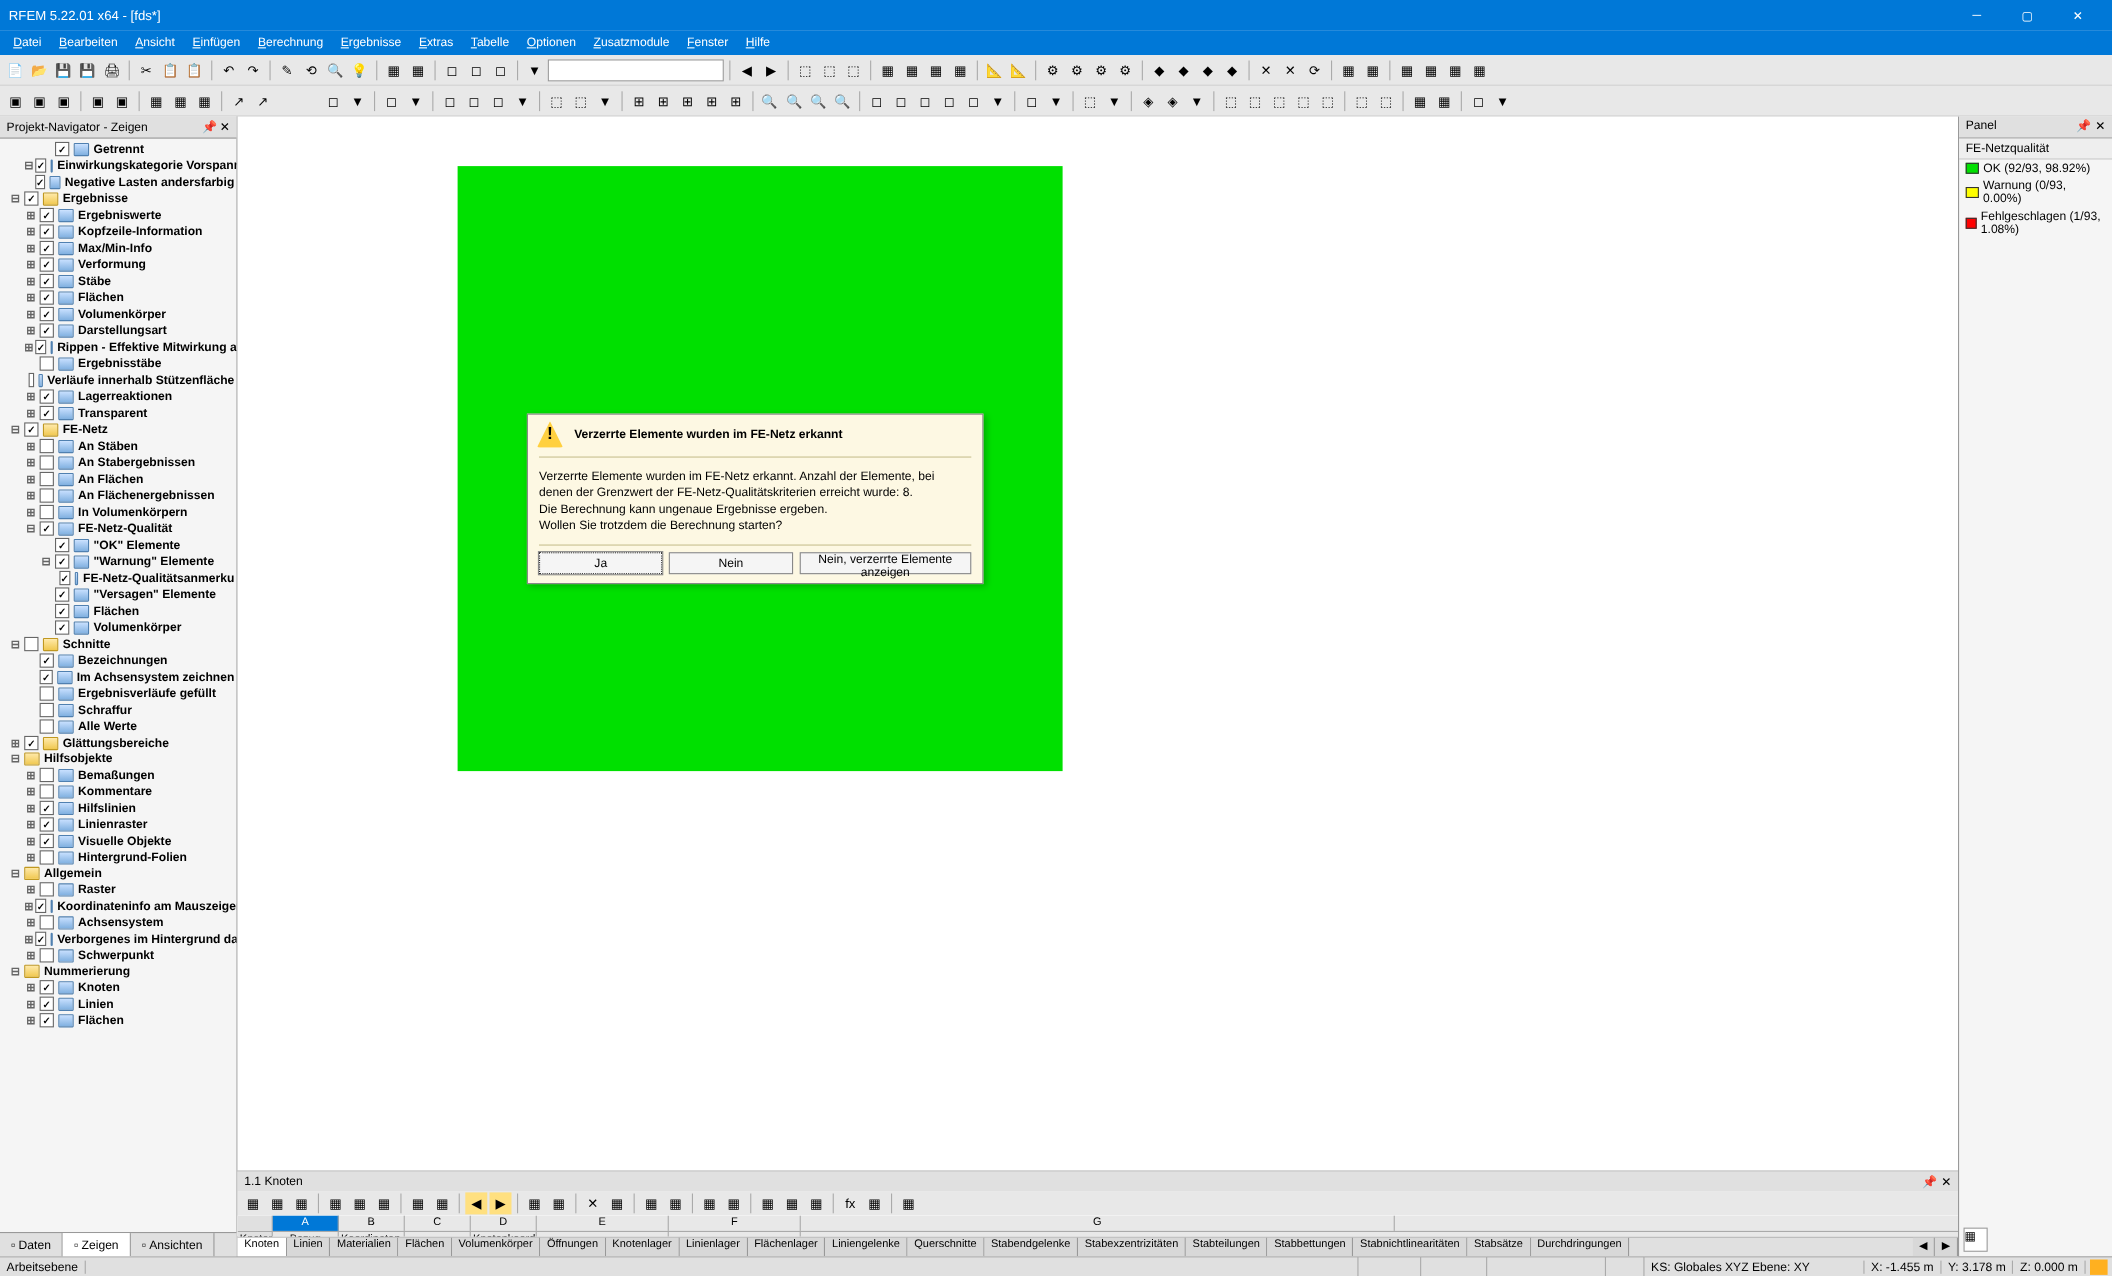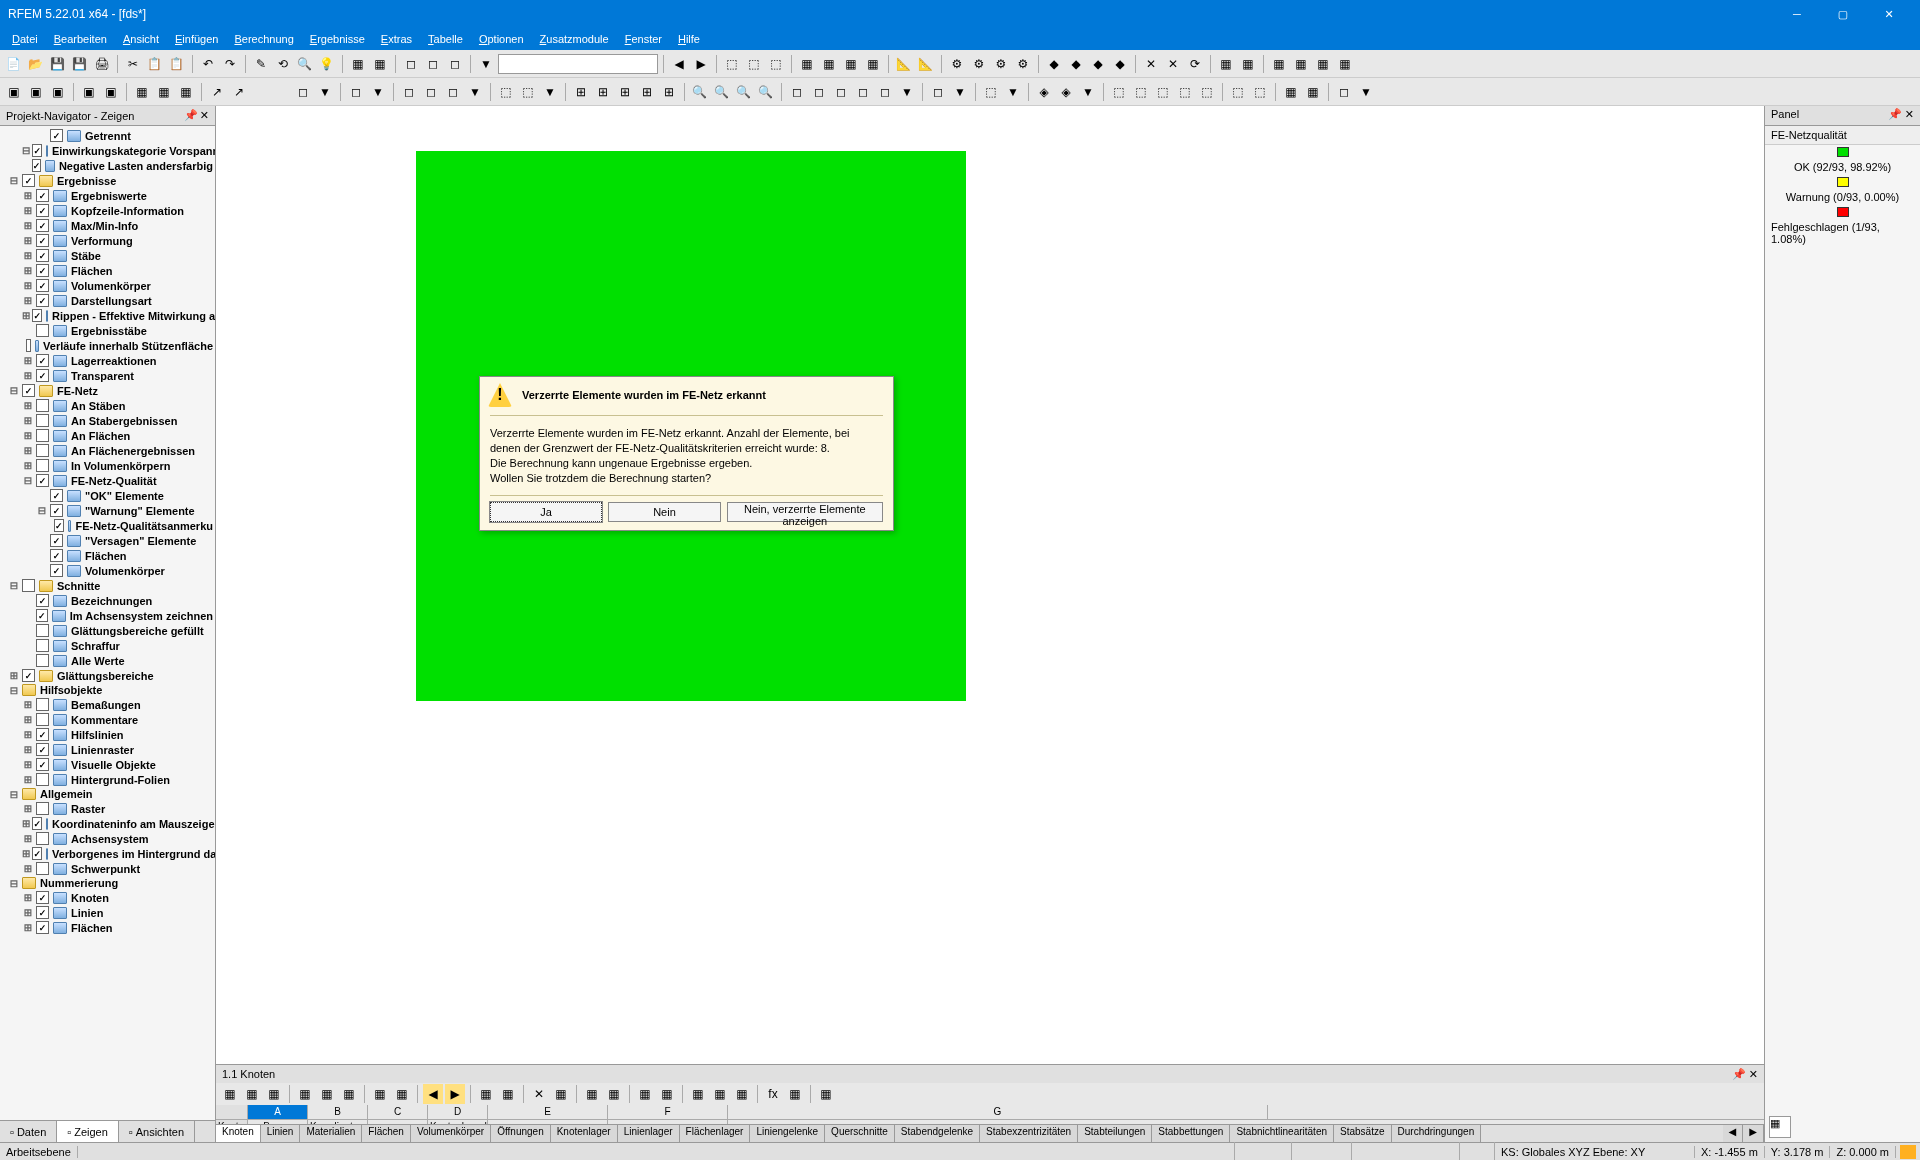--- a/index.html
+++ b/index.html
@@ -54,24 +54,24 @@
 .dialog-icon { width: 24px; height: 24px; background: #ffd040; border-radius: 3px; position: relative; clip-path: polygon(50% 0, 100% 100%, 0 100%); }
 .dialog-icon::after { content: '!'; position: absolute; left: 50%; top: 52%; transform: translate(-50%,-50%); font-weight: bold; font-size: 16px; color: #000; }
 .dialog-title { font-weight: bold; flex: 1; }
 .dialog-body { padding: 4px 10px 8px 10px; font-size: 10.5px; line-height: 1.35; }
 .dialog-hr { border: none; border-top: 1px solid #c8c090; margin: 2px 10px 6px 10px; }
 .dialog-buttons { display: flex; gap: 6px; padding: 0 10px 8px 10px; }
 .dlg-btn { flex: 1; height: 20px; background: #f5f5f5; border: 1px solid #888; cursor: pointer; font-size: 11px; }
 .dlg-btn:first-child { border: 1px dotted #333; outline: 1px solid #888; }
 
 
-.right-panel { width: 156px; background: #f5f5f5; border-left: 1px solid #999; display: flex; flex-direction: column; }
+.right-panel { width: 140px; background: #f5f5f5; border-left: 1px solid #999; display: flex; flex-direction: column; }
 .panel-header { height: 20px; background: #e0e0e0; border-bottom: 1px solid #999; padding: 2px 6px; display: flex; justify-content: space-between; }
 .panel-sub { padding: 3px 6px; background: #eee; border-bottom: 1px solid #ccc; }
-.legend-row { display: flex; align-items: center; padding: 2px 6px; gap: 4px; flex-direction: column; }
+.legend-row { display: flex; align-items: center; padding: 2px 6px; gap: 4px; }
 .legend-sw { width: 12px; height: 10px; border: 1px solid #333; }
 .panel-buttons { margin-top: auto; padding: 4px; display: flex; gap: 2px; }
 .panel-btn { width: 22px; height: 22px; border: 1px solid #999; background: #fff; }
 
 
 .bottom-dock { height: 78px; background: #f0f0f0; border-top: 1px solid #999; display: flex; flex-direction: column; }
 .dock-header { height: 18px; background: #e0e0e0; padding: 1px 6px; display: flex; align-items: center; justify-content: space-between; }
 .dock-toolbar { height: 22px; background: #e8e8e8; display: flex; align-items: center; padding: 0 4px; gap: 2px; }
 .dock-grid { flex: 1; background: #fff; position: relative; overflow: hidden; }
 .grid-header-row { display: flex; background: #e8e8e8; height: 15px; border-bottom: 1px solid #aaa; }
@@ -467,21 +467,21 @@
         <div class="tree-item" style="padding-left: 20px;">
           <span class="tree-expand"></span>
           <span class="tree-check checked"></span>
           <span class="tree-icon item"></span>
           <span class="tree-label">Im Achsensystem zeichnen</span>
         </div>
         <div class="tree-item" style="padding-left: 20px;">
           <span class="tree-expand"></span>
           <span class="tree-check"></span>
           <span class="tree-icon item"></span>
-          <span class="tree-label">Glättungsbereiche gefüllt</span>
+          <span class="tree-label">Ergebnisverläufe gefüllt</span>
         </div>
         <div class="tree-item" style="padding-left: 20px;">
           <span class="tree-expand"></span>
           <span class="tree-check"></span>
           <span class="tree-icon item"></span>
           <span class="tree-label">Schraffur</span>
         </div>
         <div class="tree-item" style="padding-left: 20px;">
           <span class="tree-expand"></span>
           <span class="tree-check"></span>

